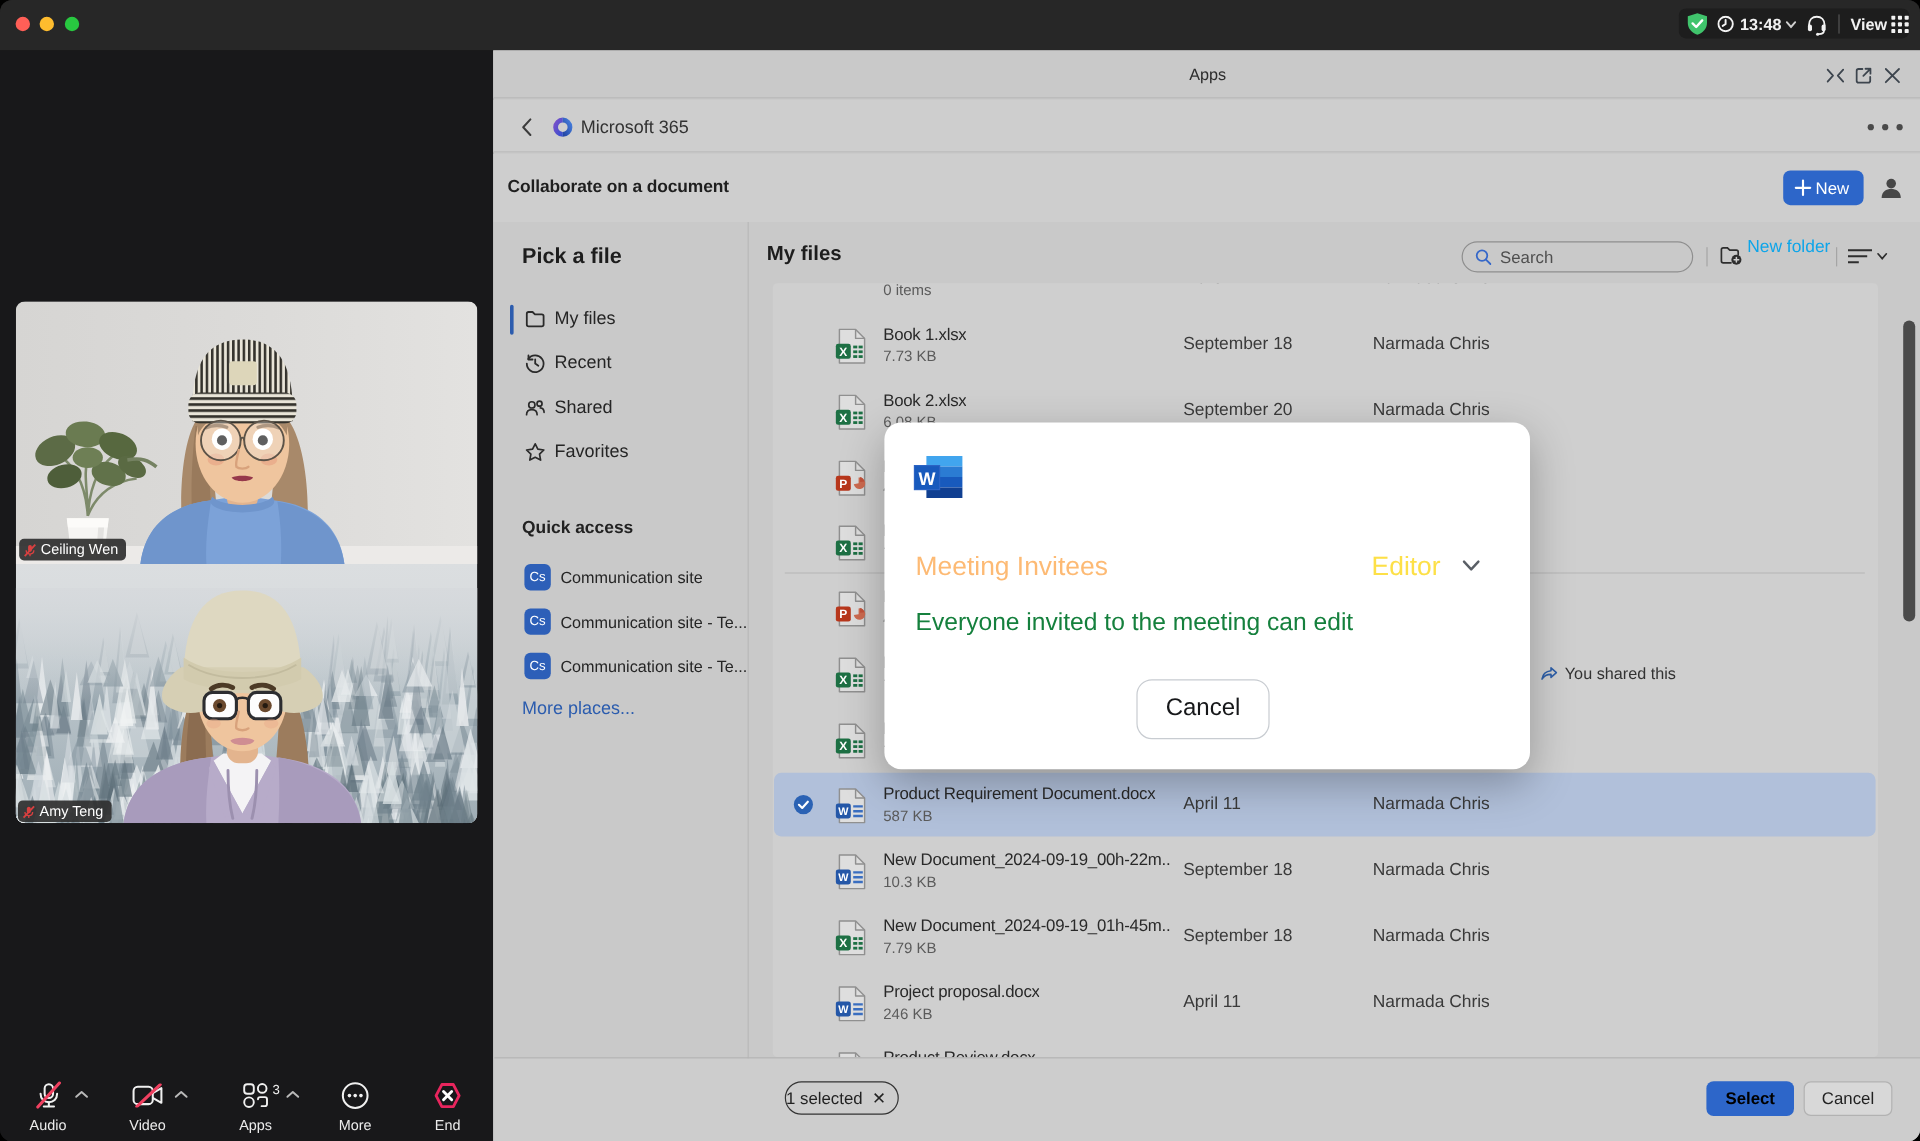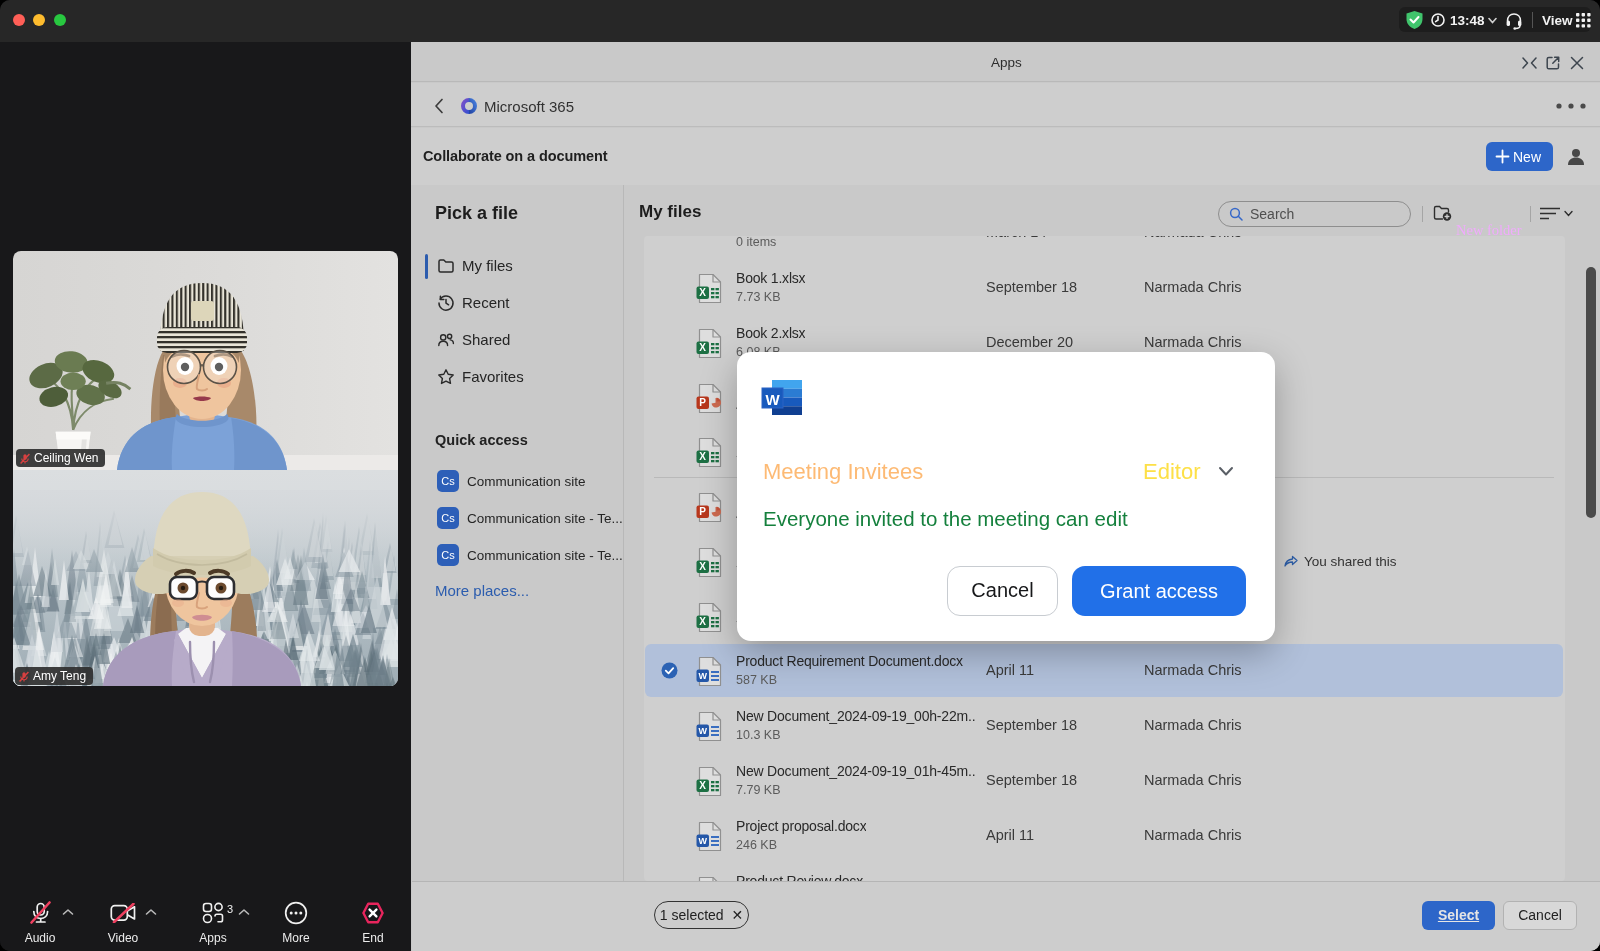--- a/index.html
+++ b/index.html
@@ -884,21 +884,21 @@
       <circle cx="6" cy="6" r="4.4" stroke="#3668c9" stroke-width="1.5" fill="none"></circle>
       <path d="M9.3 9.3 L13 13" stroke="#3668c9" stroke-width="1.5" stroke-linecap="round"></path>
     </svg>
   <div class="abs" style="left:1250px;top:206px;font-size:14px;color:#4f4f4f;">Search</div>
   <div class="abs" style="left:1422px;top:206px;width:1px;height:16px;background:#a5a5a5;"></div>
   <svg class="abs" style="left:1433px;top:204px;" width="19" height="18" viewBox="0 0 19 18">
     <path d="M1.5 4 C1.5 3 2 2.5 3 2.5 H6.5 L8.5 4.5 H14 C15 4.5 15.5 5 15.5 6 V8 M1.5 4 V13.5 C1.5 14.5 2 15 3 15 H9.5" stroke="#2e2e2e" stroke-width="1.4" fill="none" stroke-linecap="round"></path>
     <circle cx="14" cy="12.5" r="4.2" fill="#2e2e2e"></circle>
     <path d="M14 10.6 V14.4 M12.1 12.5 H15.9" stroke="#cfcfcf" stroke-width="1.3" stroke-linecap="round"></path>
   </svg>
-  <div class="abs" style="left:1456px;top:222px;font-size:14.5px;color:#f0abfc;font-family:Liberation Serif, serif;">New folder</div>
+  <div class="abs" style="left:1456px;top:198px;font-size:14.5px;color:#0ea5e9;">New folder</div>
   <div class="abs" style="left:1530px;top:206px;width:1px;height:16px;background:#a5a5a5;"></div>
   <svg class="abs" style="left:1540px;top:207px;" width="20" height="13" viewBox="0 0 20 13">
     <path d="M0 1.5 H20 M0 6.5 H16 M0 11.5 H9" stroke="#2e2e2e" stroke-width="1.7"></path>
   </svg>
   <svg class="abs" style="left:1564px;top:210px;" width="9" height="7" viewBox="0 0 9 7">
       <path d="M1 1.5 L4.5 5.5 L8 1.5" stroke="#2e2e2e" stroke-width="1.4" fill="none" stroke-linecap="round"></path>
     </svg>
 
   <div class="listcard" id="listcard">
 <div class="row" style="top:-30px;">
@@ -941,21 +941,21 @@
             <rect x="15" y="15" width="3.4" height="2.3"></rect>
             <rect x="19.5" y="15" width="3.4" height="2.3"></rect>
             <rect x="15" y="19" width="3.4" height="2.3"></rect>
             <rect x="19.5" y="19" width="3.4" height="2.3"></rect>
             <rect x="15" y="23" width="3.4" height="2.3"></rect>
             <rect x="19.5" y="23" width="3.4" height="2.3"></rect>
           </g>
 </svg>
 <div class="fname">Book 2.xlsx</div>
 <div class="fsize">6.08 KB</div>
-<div class="fdate">December 20</div>
+<div class="fdate">September 20</div>
 <div class="fowner">Narmada Chris</div>
       </div>
 <div class="row" style="top:135px;">
         <svg class="ficon" style="left:52px;top:12px;" width="27" height="31" viewBox="0 0 27 31">
 <path d="M3.5 1.5 H17 L24.5 9 V29.5 H3.5 Z" fill="#dedede" stroke="#909090" stroke-width="1.2" stroke-linejoin="round"></path>
 <path d="M17 1.5 V9 H24.5" fill="none" stroke="#909090" stroke-width="1.2" stroke-linejoin="round"></path>
 <rect x="0.5" y="13.5" width="12.5" height="12.5" rx="2" fill="#b8371c"></rect>
 <text x="6.7" y="23.3" font-size="10" font-weight="bold" fill="#fff" text-anchor="middle" font-family="Liberation Sans">P</text>
 <path d="M19.5 15 A4.8 4.8 0 1 1 15.5 20.5 L19.5 19.8 Z" fill="#cd6a50"></path>
 <path d="M20.7 14.6 A4.8 4.8 0 0 1 24.3 18.2 L20.7 18.6 Z" fill="#c4523a"></path>
@@ -1134,34 +1134,33 @@
 <div class="fname">Product Review.docx</div>
 
 </div>
 <div style="position:absolute;left:10px;top:241px;width:900px;height:1px;background:#b9b9b9;"></div>
 </div>
 
   <div class="abs" style="left:1586px;top:267px;width:10px;height:251px;background:#4a4a4a;border-radius:5px;"></div>
 
   <div class="footer"></div>
   <div class="abs" style="left:412px;top:881px;width:1188px;height:1px;background:#b5b5b5;"></div>
-  <div class="abs" style="left:654px;top:901px;width:95px;height:28px;border:1.5px solid #333;border-radius:15px;font-size:14px;color:#222;line-height:26px;text-align:center;">1 selected&nbsp;&nbsp;✕</div>
-  <div class="abs" style="left:1422px;top:901px;width:73px;height:29px;background:#2d66c9;border-radius:6px;color:#e5e5e5;font-size:14px;font-weight:600;line-height:29px;text-align:center;text-decoration:underline;">Select</div>
+  <div class="abs" style="left:654px;top:901px;width:95px;height:28px;border:1.5px solid #333;border-radius:15px;font-size:14px;color:#222;line-height:26px;text-align:left;">1 selected&nbsp;&nbsp;✕</div>
+  <div class="abs" style="left:1422px;top:901px;width:73px;height:29px;background:#2d66c9;border-radius:6px;color:#000000;font-size:14px;font-weight:600;line-height:29px;text-align:center;">Select</div>
   <div class="abs" style="left:1503px;top:901px;width:74px;height:29px;background:#d8d8d8;border:1px solid #b2b2b2;border-radius:6px;color:#222;font-size:14px;line-height:27px;text-align:center;">Cancel</div>
 
   <div class="dialog"></div>
   <svg class="abs" style="left:761px;top:379px;" width="44" height="38" viewBox="0 0 44 38">
     <rect x="11" y="1" width="30" height="8.75" fill="#41a5ee"></rect>
     <rect x="11" y="9.75" width="30" height="8.75" fill="#2b7cd3"></rect>
     <rect x="11" y="18.5" width="30" height="8.75" fill="#185abd"></rect>
     <rect x="11" y="27.25" width="30" height="8.75" fill="#103f91"></rect>
     <rect x="1" y="9" width="21" height="20" fill="#185abd" stroke="#2b63c4" stroke-width="1"></rect>
     <text x="11.5" y="25.5" font-size="15" font-weight="bold" fill="#fff" text-anchor="middle" font-family="Liberation Sans">W</text>
   </svg>
   <div class="abs" style="left:763px;top:459px;font-size:22px;color:#fdba74;">Meeting Invitees</div>
   <div class="abs" style="left:1143px;top:459px;font-size:22px;color:#fde047;">Editor</div>
   <svg class="abs" style="left:1218px;top:466px;" width="16" height="11" viewBox="0 0 16 11">
       <path d="M2 2 L8 8.5 L14 2" stroke="#5a5f66" stroke-width="2" fill="none" stroke-linecap="round" stroke-linejoin="round"></path>
     </svg>
   <div class="abs" style="left:763px;top:507px;font-size:20.5px;color:#15803d;">Everyone invited to the meeting can edit</div>
   <div class="abs" style="left:947px;top:566px;width:111px;height:50px;background:#fff;border:1.5px solid #c8ccd1;border-radius:13px;font-size:20px;color:#17181a;line-height:47px;text-align:center;">Cancel</div>
-  <div class="abs" style="left:1072px;top:566px;width:174px;height:50px;background:#2170e8;border-radius:13px;font-size:20px;color:#fff;line-height:50px;text-align:center;">Grant access</div>
 </div>
 
 </body></html>

